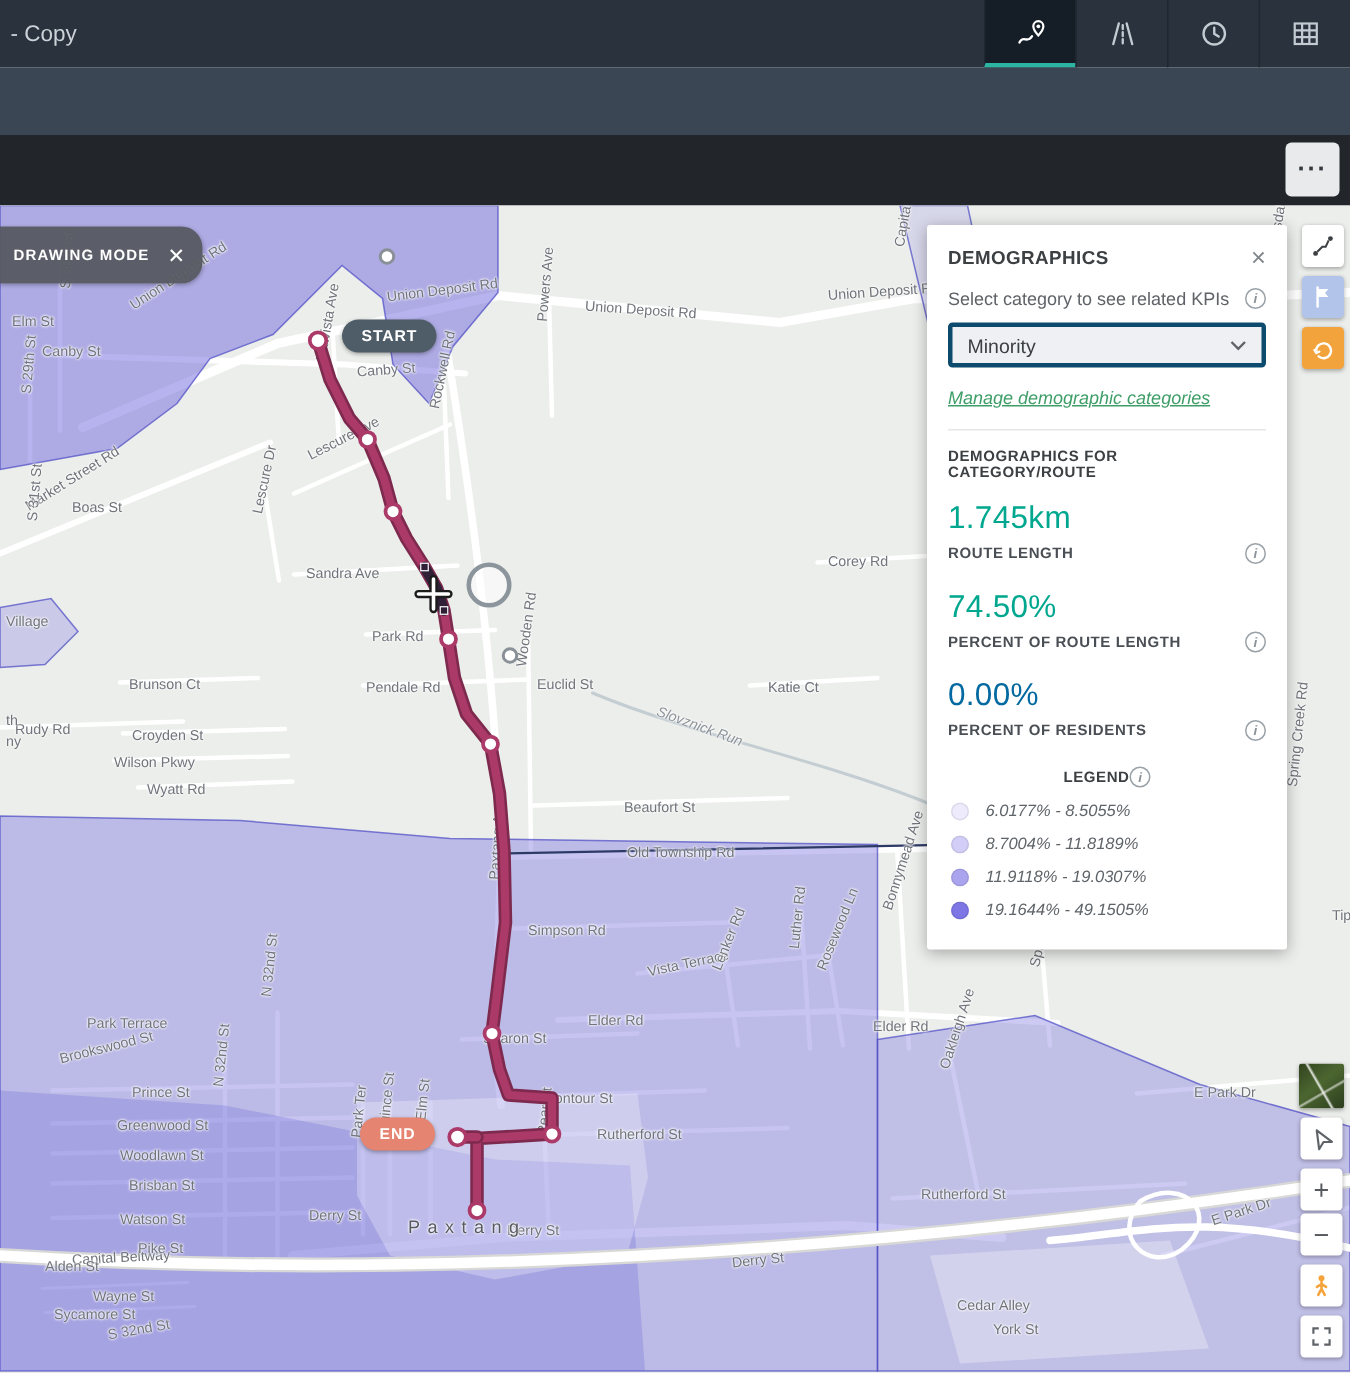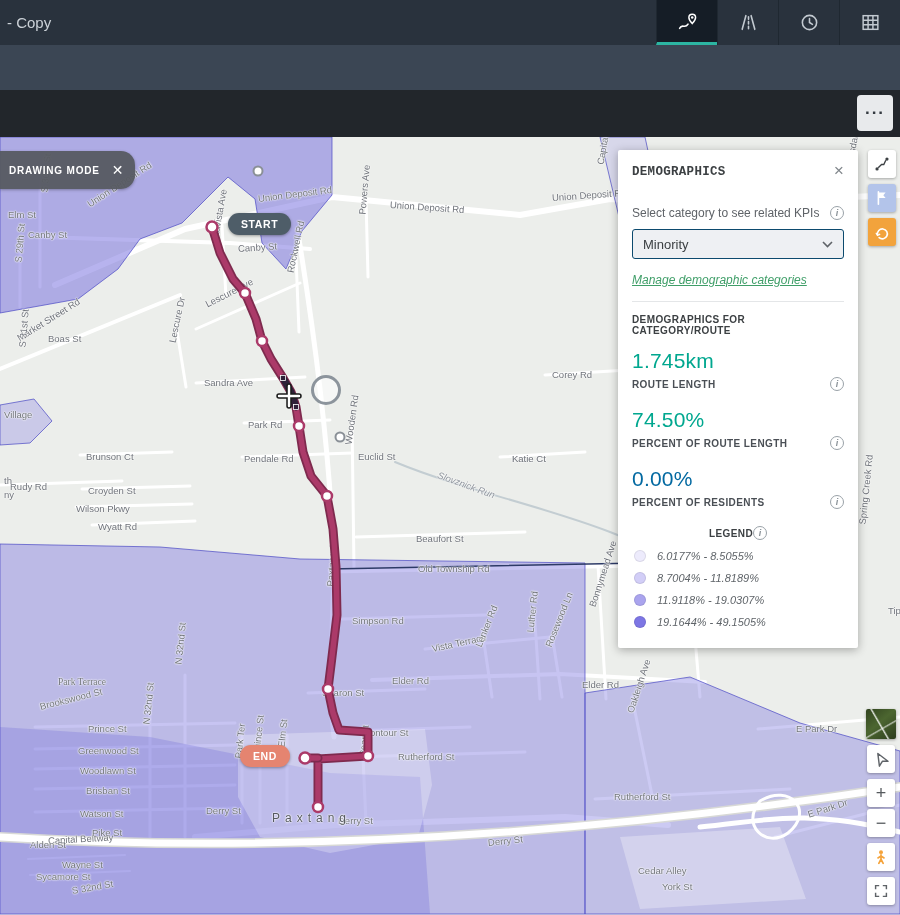--- a/index.html
+++ b/index.html
@@ -36,28 +36,28 @@
     padding:5px 13px; border-radius:13px; box-shadow:0 1px 3px rgba(0,0,0,.35); }
   .badge.start { left:228px; top:76px; background:#4e5d68; }
   .badge.end { left:240px; top:608px; background:#e58470; }
 
   .big-circle { position:absolute; z-index:2; left:311px; top:238px; width:30px; height:30px; border-radius:50%;
     border:3px solid #8c949c; background:rgba(255,255,255,.55); }
 
   
   .panel { position:absolute; z-index:6; left:618px; top:13px; width:240px; background:#fff; border-radius:2px;
     box-shadow:0 2px 10px rgba(0,0,0,.3); padding:13px 14px 10px; }
-  .panel-head { display:flex; justify-content:space-between; align-items:center; margin-bottom:26px;font-family:Liberation Mono, monospace; }
+  .panel-head { display:flex; justify-content:space-between; align-items:center; margin-bottom:12px; }
   .panel-title { font-size:12.5px; font-weight:700; color:#3c4043; letter-spacing:.3px; }
   .panel-close { font-size:17px; color:#80868b; cursor:pointer; line-height:1; }
   .panel-sub { display:flex; justify-content:space-between; align-items:flex-start; gap:6px; font-size:12px; color:#5f6368; margin:6px 0 9px; }
   .info { flex:0 0 auto; width:14px; height:14px; border:1px solid #9aa2a8; border-radius:50%; color:#8a9298;
     font-size:9px; font-style:italic; font-weight:700; display:inline-flex; align-items:center; justify-content:center; cursor:pointer; }
   .select { height:30px; display:flex; align-items:center; justify-content:space-between; padding:0 10px;
-    background:#eef0f3; border:1px solid #0c4a6e; border-radius:3px; color:#3c4043; font-size:13px; cursor:pointer; margin-bottom:11px; }
+    background:#eef0f3; border:3px solid #0c4a6e; border-radius:3px; color:#3c4043; font-size:13px; cursor:pointer; margin-bottom:11px; }
   .manage-link { font-size:12px; color:#3f9e68; font-style:italic; text-decoration:underline; display:inline-block; margin:0 0 12px; cursor:pointer; }
   .panel hr { border:none; border-top:1px solid #e4e6e8; margin:2px 0 12px; }
   .sec-title { font-size:10px; font-weight:700; color:#3c4043; letter-spacing:.4px; margin-bottom:4px; }
   .kpi { margin:13px 0 17px; }
   .kpi-value { font-size:21px; letter-spacing:.2px; }
   .kpi-label-row { display:flex; justify-content:space-between; align-items:center; margin-top:4px; }
   .kpi-label { font-size:10px; font-weight:700; color:#4a4f55; letter-spacing:.4px; }
   .legend-head { display:flex; justify-content:center; align-items:center; margin:14px 0 4px; }
   .legend-row { display:flex; align-items:center; gap:11px; margin:10px 2px; }
   .legend-dot { width:12px; height:12px; border-radius:50%; border:1px solid rgba(0,0,0,.08); flex:0 0 auto; }
@@ -231,21 +231,21 @@
       <span class="street-label" style="left: 630px; top: 570px; transform: rotate(-72deg);">Oakleigh Ave</span>
       <span class="street-label" style="left: 796px; top: 586px;">E Park Dr</span>
       <span class="street-label" style="left: 808px; top: 672px; transform: rotate(-18deg);">E Park Dr</span>
       <span class="street-label" style="left: 638px; top: 728px;">Cedar Alley</span>
       <span class="street-label" style="left: 662px; top: 744px;">York St</span>
       <span class="street-label" style="left: 88px; top: 586px;">Prince St</span>
       <span class="street-label" style="left: 78px; top: 608px;">Greenwood St</span>
       <span class="street-label" style="left: 80px; top: 628px;">Woodlawn St</span>
       <span class="street-label" style="left: 86px; top: 648px;">Brisban St</span>
       <span class="street-label" style="left: 80px; top: 671px;">Watson St</span>
-      <span class="street-label" style="left: 58px; top: 540px; font-family: Liberation Serif, serif;">Park Terrace</span>
+      <span class="street-label" style="left: 58px; top: 540px;">Park Terrace</span>
       <span class="street-label" style="left: 40px; top: 564px; transform: rotate(-14deg);">Brookswood St</span>
       <span class="street-label" style="left: 146px; top: 582px; transform: rotate(-84deg);">N 32nd St</span>
       <span class="street-label" style="left: 178px; top: 522px; transform: rotate(-84deg);">N 32nd St</span>
       <span class="street-label" style="left: 10px; top: 344px;">Rudy Rd</span>
       <span class="street-label" style="left: 88px; top: 348px;">Croyden St</span>
       <span class="street-label" style="left: 76px; top: 366px;">Wilson Pkwy</span>
       <span class="street-label" style="left: 98px; top: 384px;">Wyatt Rd</span>
       <span class="street-label" style="left: 86px; top: 314px;">Brunson Ct</span>
       <span class="street-label" style="left: 4px; top: 272px;">Village</span>
       <span class="street-label" style="left: 4px; top: 338px;">th</span>

